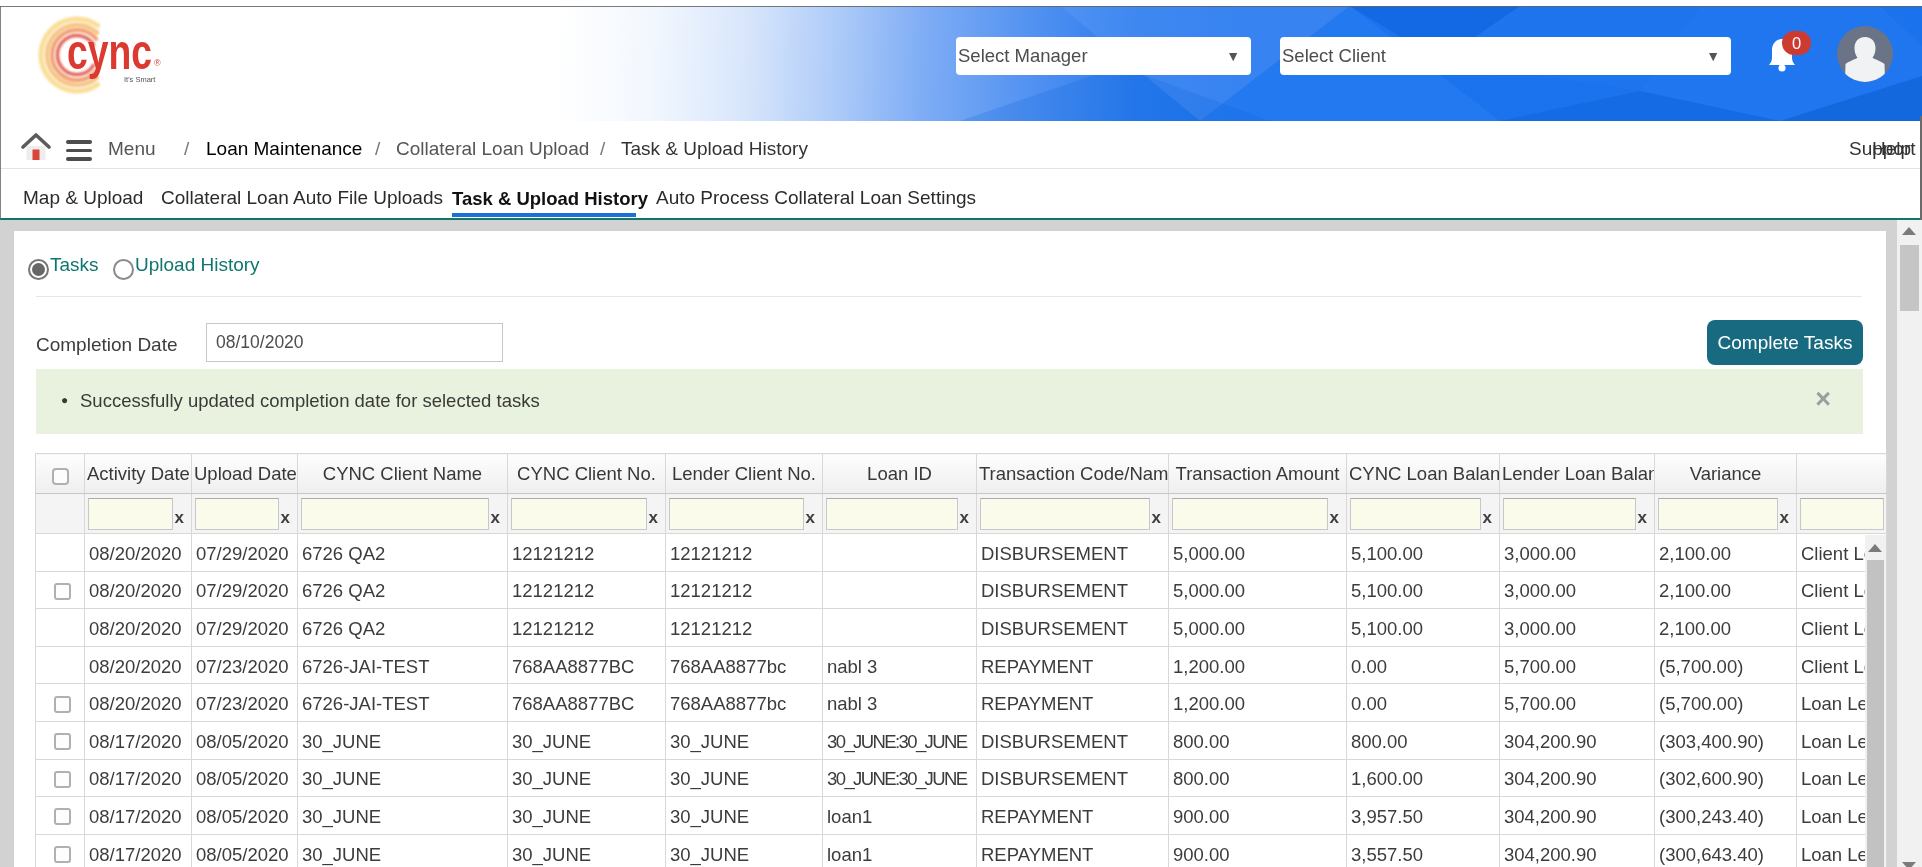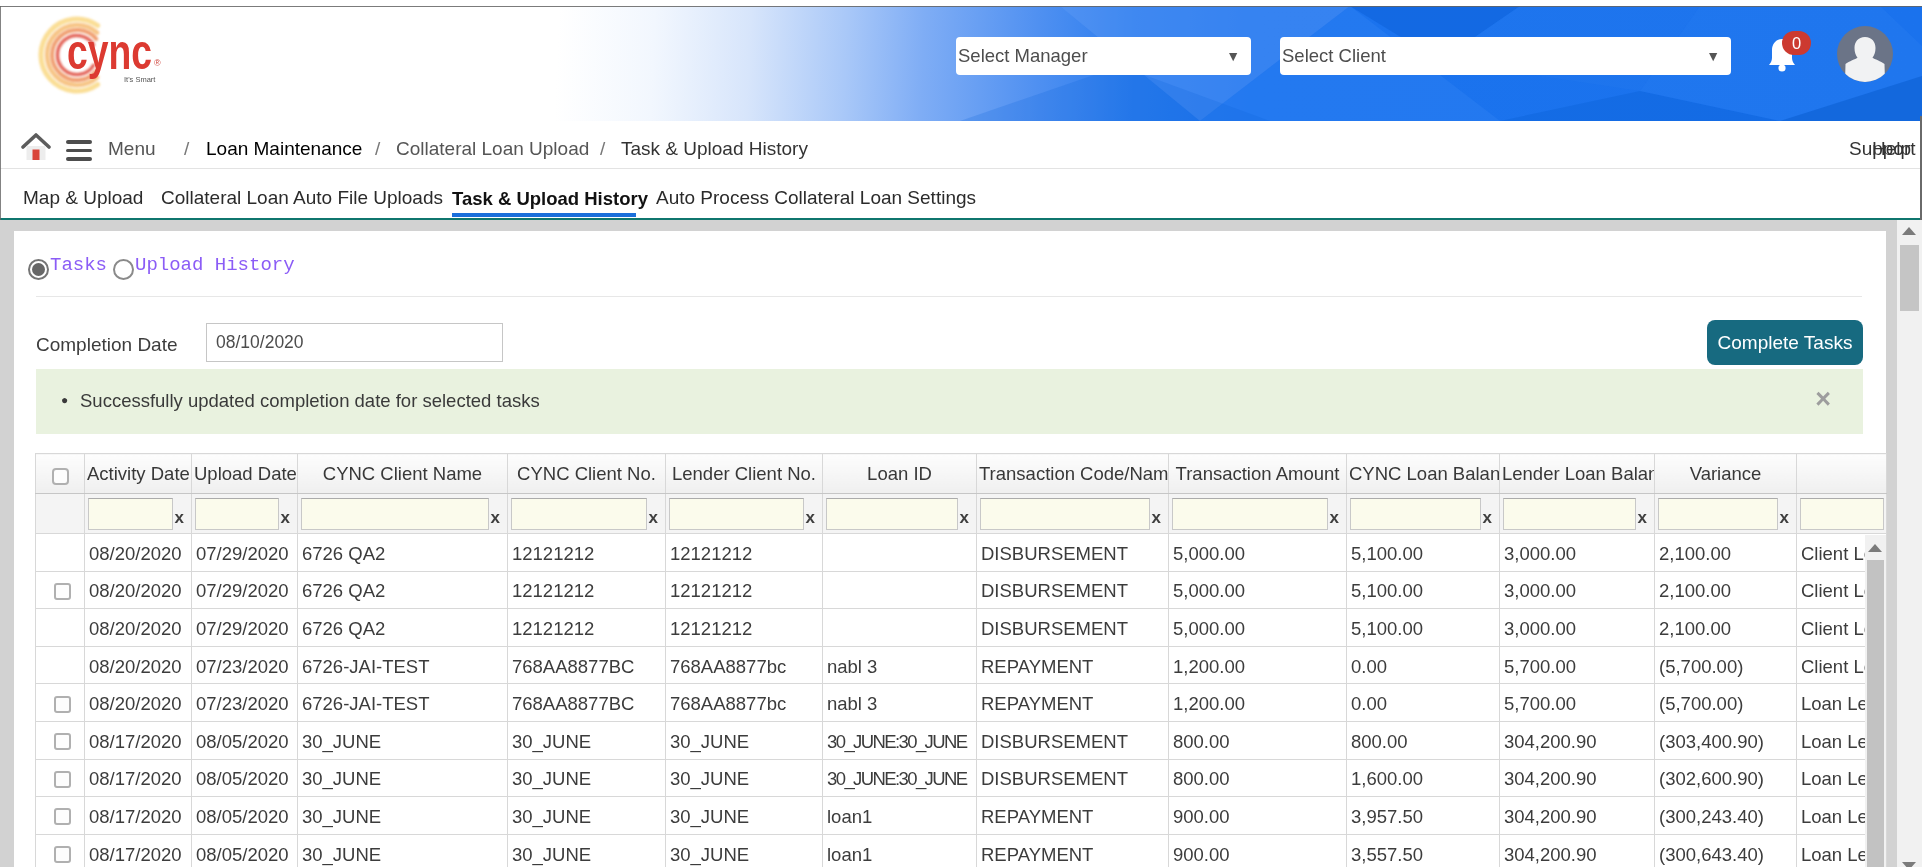--- a/index.html
+++ b/index.html
@@ -29,21 +29,21 @@
 #tabs .tab { position:absolute; top:18px; white-space:nowrap; }
 #uline { left:452px; top:44px; width:184px; height:4px; background:#1b6fdb; }
 
 
 #page { left:0; top:214px; width:1922px; height:653px; background:#d2d2d2; }
 #card { left:14px; top:11px; width:1872px; height:642px; background:#fff; }
 
 
 .rad { position:absolute; width:21px; height:21px; border:2px solid #757575; border-radius:50%; background:#fff; }
 .rad .dot { position:absolute; left:2px; top:2px; width:13px; height:13px; border-radius:50%; background:#676767; }
-.lab { position:absolute; font-size:19px; color:#8b5cf6; white-space:nowrap;font-family:Liberation Mono, monospace; }
+.lab { position:absolute; font-size:19px; color:#0f766e; white-space:nowrap; }
 
 #sep1 { left:22px; top:65px; width:1826px; height:1px; background:#e7e7e7; }
 
 
 #cdlab { left:22px; top:103px; font-size:19px; color:#3d3d3d; }
 #cdin { left:192px; top:92px; width:297px; height:39px; border:1px solid #c6c6c6; font-size:17.5px; color:#4d4d4d; line-height:37px; padding-left:9px; }
 #btn { left:1693px; top:89px; width:156px; height:45px; background:#176a80; border-radius:8px; color:#fff; font-size:19px; text-align:center; line-height:45px; }
 
 
 #alert { left:22px; top:138px; width:1827px; height:65px; background:#e9f2df; font-size:18.5px; color:#3a3a3a; }

